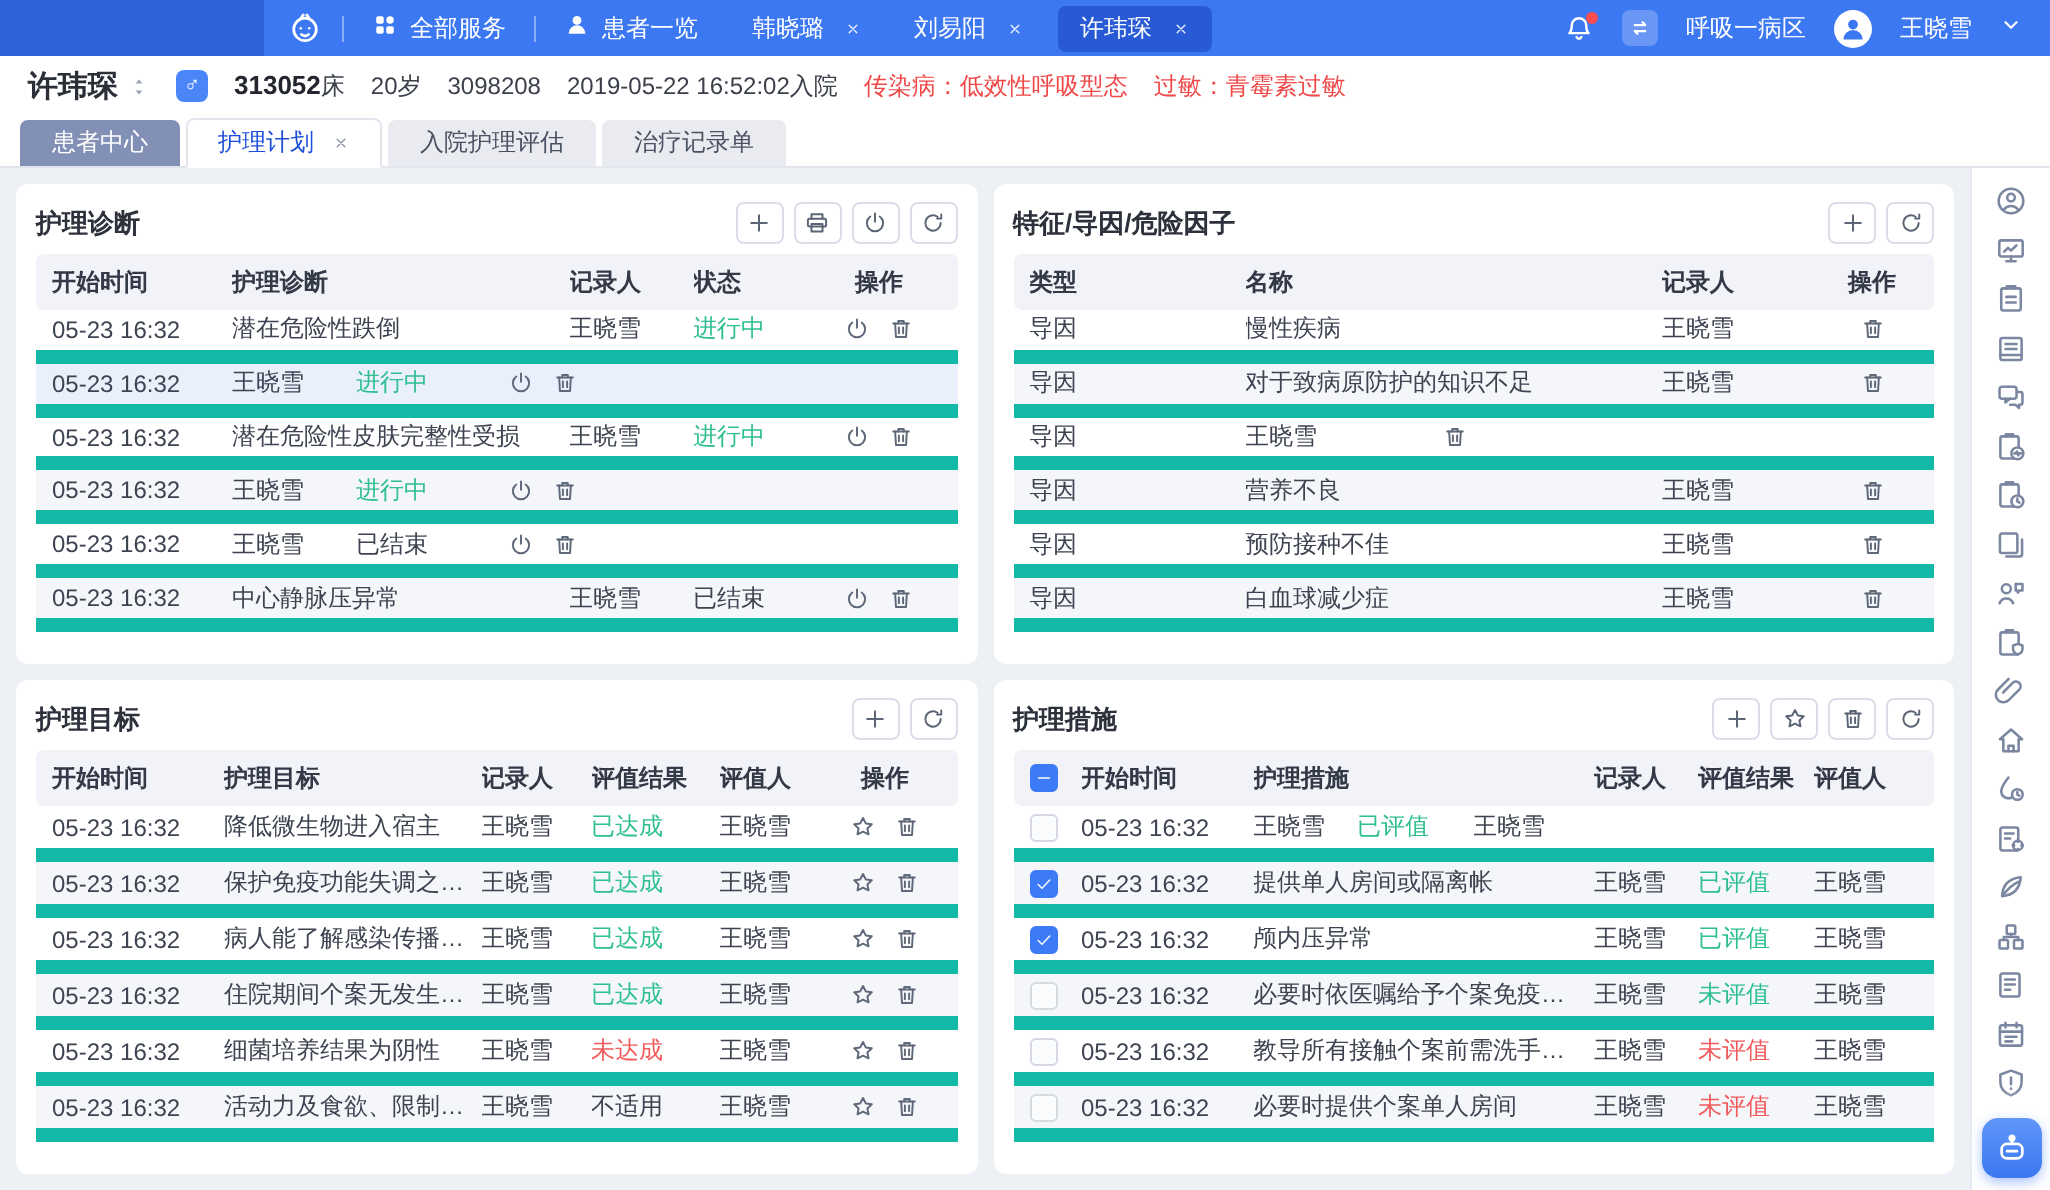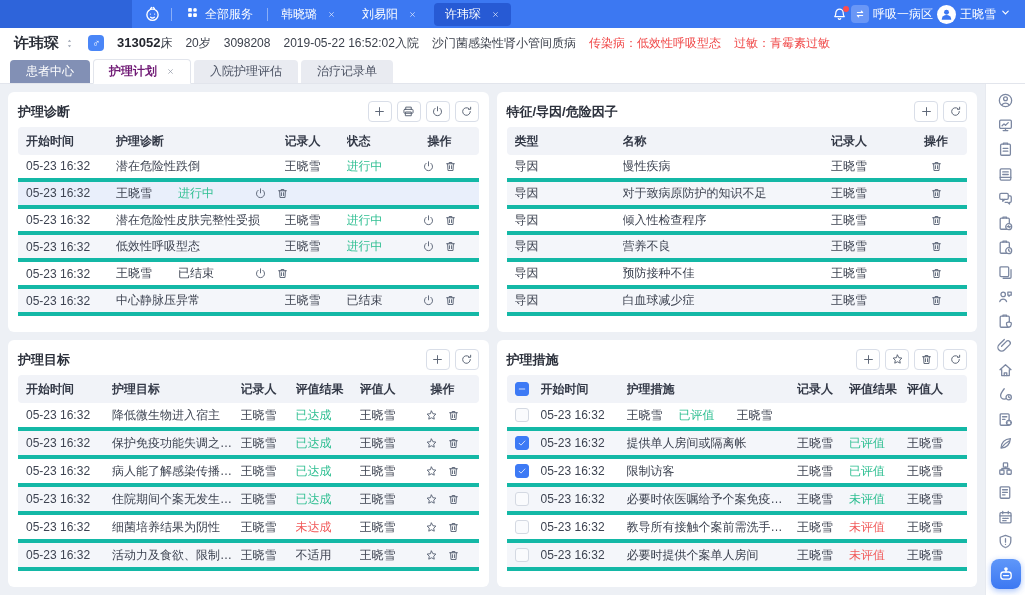--- a/index.html
+++ b/index.html
@@ -12,21 +12,21 @@
   .tb-corner { width:132px; height:100%; background:#2e64da; flex:none; }
   .logo { display:grid; place-items:center; margin:0 10px 0 12px; }
   .tb-div { width:1px; height:13px; background:rgba(255,255,255,.4); }
   .tb-item { display:flex; align-items:center; gap:6px; padding:0 14px; cursor:pointer; height:100%; }
   .pt-tabs { display:flex; align-items:center; height:100%; }
   .pt-tab { display:flex; align-items:center; gap:10px; padding:0 13px; height:100%; cursor:pointer; }
   .pt-tab .inner { display:flex; align-items:center; gap:10px; }
   .pt-tab.active { padding:0 4px; }
   .pt-tab.active .inner { background:#275ad4; border-radius:4px; padding:3px 11px; }
   .pt-close { display:grid; place-items:center; opacity:.9; }
-  .tb-right { margin-left:auto; display:flex; align-items:center; gap:4px; padding-right:14px; }
+  .tb-right { margin-left:auto; display:flex; align-items:center; gap:14px; padding-right:14px; }
   .bell { position:relative; display:grid; place-items:center; cursor:pointer; }
   .bell::after { content:""; position:absolute; top:-1px; right:-2px; width:6px; height:6px;
     background:#ff4d4f; border-radius:50%; }
   .swap { width:18px; height:18px; background:#6a97f6; border-radius:4px; display:grid;
     place-items:center; cursor:pointer; }
   .avatar { width:19px; height:19px; background:#fff; border-radius:50%; display:grid;
     place-items:center; color:#3c78f2; overflow:hidden; }
 
   
   .patientbar { height:30px; background:#fff; display:flex; align-items:center; gap:13px;
@@ -39,38 +39,38 @@
   .bed b { font-size:13px; color:#23262e; }
   .red { color:#f04848; }
 
   
   .tabsbar { height:26px; background:#fff; display:flex; align-items:flex-end;
     padding:0 0 0 10px; gap:3px; border-bottom:1px solid #e2e5ec; }
   .tab { height:23px; display:flex; align-items:center; gap:9px; padding:0 15px;
     font-size:12px; border-radius:4px 4px 0 0; color:#4a5162; background:#e9ebf1;
     cursor:pointer; border:1px solid transparent; }
   .tab.primary { background:#8290b5; color:#fff; }
-  .tab.active { background:#fff; color:#701a75; border:1px solid #e2e5ec; border-bottom-color:#fff;
-    position:relative; top:1px; height:25px;font-weight:bold; }
+  .tab.active { background:#fff; color:#1d4ed8; border:1px solid #e2e5ec; border-bottom-color:#fff;
+    position:relative; top:1px; height:25px; }
   .tab .tclose { color:#8d94a3; display:grid; place-items:center; }
 
   
   .main { display:flex; height:511px; }
   .content { flex:1; min-width:0; padding:8px; display:grid; gap:8px;
     grid-template-columns:1fr 1fr; grid-template-rows:240px 1fr; }
   .panel { background:#fff; border-radius:6px; padding:4px 10px 16px;
     display:flex; flex-direction:column; overflow:hidden; }
   .panel-head { display:flex; align-items:center; height:31px; flex:none; }
   .panel-title { font-size:13px; font-weight:bold; color:#2c313c; }
   .panel-tools { margin-left:auto; display:flex; gap:5px; }
   .tool-btn { width:24px; height:21px; border:1px solid #d9dee8; border-radius:4px;
     display:grid; place-items:center; color:#5c6575; background:#fff; cursor:pointer; }
   .thead { display:flex; align-items:center; height:28px; background:#f1f3f8; border-radius:4px;
     font-weight:bold; color:#333947; padding:0 8px; font-size:12px; flex:none; }
-  .trow { display:flex; align-items:center; height:28.5px; border-bottom:4px solid #14b8a6;
+  .trow { display:flex; align-items:center; height:28.5px; border-bottom:7px solid #14b8a6;
     padding:0 8px; font-size:12px; color:#3d4351; cursor:pointer; }
   .trow.zebra { background:#f4f6fa; }
   .trow.selected { background:#e9effb; }
   .cell { padding-right:6px; white-space:nowrap; overflow:hidden; text-overflow:ellipsis; flex:none; }
   .cell.grow { flex:1 1 0; min-width:0; }
   .cell.ops { display:flex; gap:9px; justify-content:center; color:#5f6879; padding-right:0; }
   .cell.ops .op { display:grid; place-items:center; cursor:pointer; }
   .st-green { color:#2fbf92; }
   .st-red { color:#f15b5b; }
   .cb { width:14px; height:14px; border-radius:3px; border:1px solid #d4d9e2; background:#fafbfd;
@@ -106,20 +106,27 @@
   <div class="tb-item">
     <span><svg width="13" height="13" viewBox="0 0 16 16" fill="#fff">
           <rect x="2.6" y="2.6" width="4.6" height="4.6" rx="1.2"></rect>
           <rect x="8.8" y="2.6" width="4.6" height="4.6" rx="2.3"></rect>
           <rect x="2.6" y="8.8" width="4.6" height="4.6" rx="1.2"></rect>
           <rect x="8.8" y="8.8" width="4.6" height="4.6" rx="1.2"></rect>
         </svg></span>
     <span>全部服务</span>
   </div>
   <span class="tb-div"></span>
+  <div class="tb-item">
+    <span><svg width="13" height="13" viewBox="0 0 16 16" fill="#fff">
+          <circle cx="8" cy="5.2" r="2.7"></circle>
+          <path d="M2.8 13.4a5.2 5.2 0 0 1 10.4 0z"></path>
+        </svg></span>
+    <span>患者一览</span>
+  </div>
   <div class="pt-tabs" id="ptTabs">
       <div class="pt-tab">
         <span class="inner">
           <span>韩晓璐</span>
           <span class="pt-close">
             <svg width="9" height="9" viewBox="0 0 16 16" fill="none" stroke="currentColor" stroke-width="1.2" stroke-linecap="round" stroke-linejoin="round">
               <path d="M4.6 4.6l6.8 6.8M11.4 4.6l-6.8 6.8"></path>
             </svg>
           </span>
         </span>
@@ -177,21 +184,20 @@
       <svg width="11" height="11" viewBox="0 0 16 16" fill="currentColor">
         <path d="M8 2.5l2.4 3H5.6z"></path>
         <path d="M8 13.5l-2.4-3h4.8z"></path>
       </svg>
     </span>
   <span class="gender"></span>
   <span class="bed"><b>313052</b><span>床</span></span>
   <span>20岁</span>
   <span>3098208</span>
   <span>2019-05-22 16:52:02入院</span>
-  <span>沙门菌感染性肾小管间质病</span>
   <span class="red">传染病：低效性呼吸型态</span>
   <span class="red">过敏：青霉素过敏</span>
 </div>
 
 <div class="tabsbar" id="tabsBar">
     <div class="tab primary">
       <span>患者中心</span>
     </div>
     <div class="tab active">
       <span>护理计划</span>
@@ -308,21 +314,20 @@
                 <path d="M3.2 4.6h9.6"></path>
                 <path d="M6.3 4.6V3.1h3.4v1.5"></path>
                 <path d="M4.4 4.6l.5 8.3h6.2l.5-8.3"></path>
                 <path d="M6.7 7v3.6M9.3 7v3.6"></path>
               </svg>
             </span>
           </span>
         </div>
         <div class="trow zebra">
           <span class="cell" style="width:90px;">05-23 16:32</span>
-          <span class="cell grow" style="">低效性呼吸型态</span>
           <span class="cell" style="width:62px;">王晓雪</span>
           <span class="cell st-green" style="width:62px;">进行中</span>
           <span class="cell ops" style="width:62px;">
             <span class="op">
               <svg width="13" height="13" viewBox="0 0 16 16" fill="none" stroke="currentColor" stroke-width="1.2" stroke-linecap="round" stroke-linejoin="round">
                 <path d="M8 2.2v5"></path>
                 <path d="M5.1 4a5 5 0 1 0 5.8 0"></path>
               </svg>
             </span>
             <span class="op">
@@ -427,21 +432,20 @@
                 <path d="M3.2 4.6h9.6"></path>
                 <path d="M6.3 4.6V3.1h3.4v1.5"></path>
                 <path d="M4.4 4.6l.5 8.3h6.2l.5-8.3"></path>
                 <path d="M6.7 7v3.6M9.3 7v3.6"></path>
               </svg>
             </span>
           </span>
         </div>
         <div class="trow">
           <span class="cell" style="width:108px;">导因</span>
-          <span class="cell grow" style="">倾入性检查程序</span>
           <span class="cell" style="width:82px;">王晓雪</span>
           <span class="cell ops" style="width:46px;">
             <span class="op">
               <svg width="13" height="13" viewBox="0 0 16 16" fill="none" stroke="currentColor" stroke-width="1.2" stroke-linecap="round" stroke-linejoin="round">
                 <path d="M3.2 4.6h9.6"></path>
                 <path d="M6.3 4.6V3.1h3.4v1.5"></path>
                 <path d="M4.4 4.6l.5 8.3h6.2l.5-8.3"></path>
                 <path d="M6.7 7v3.6M9.3 7v3.6"></path>
               </svg>
             </span>
@@ -720,21 +724,21 @@
         </div>
         <div class="trow">
           <span class="cell" style="width:26px;">
             <span class="cb on">
               <svg width="10" height="10" viewBox="0 0 16 16" fill="none" stroke="currentColor" stroke-width="1.2" stroke-linecap="round" stroke-linejoin="round">
                 <path d="M3.4 8.4l3 3 6.2-6.6"></path>
               </svg>
             </span>
           </span>
           <span class="cell" style="width:86px;">05-23 16:32</span>
-          <span class="cell grow" style="">限制访客</span>
+          <span class="cell grow" style="">颅内压异常</span>
           <span class="cell" style="width:52px;">王晓雪</span>
           <span class="cell st-green" style="width:58px;">已评值</span>
           <span class="cell" style="width:52px;">王晓雪</span>
         </div>
         <div class="trow zebra">
           <span class="cell" style="width:26px;">
             <span class="cb"></span>
           </span>
           <span class="cell" style="width:86px;">05-23 16:32</span>
           <span class="cell grow" style="">必要时依医嘱给予个案免疫球蛋白</span>

